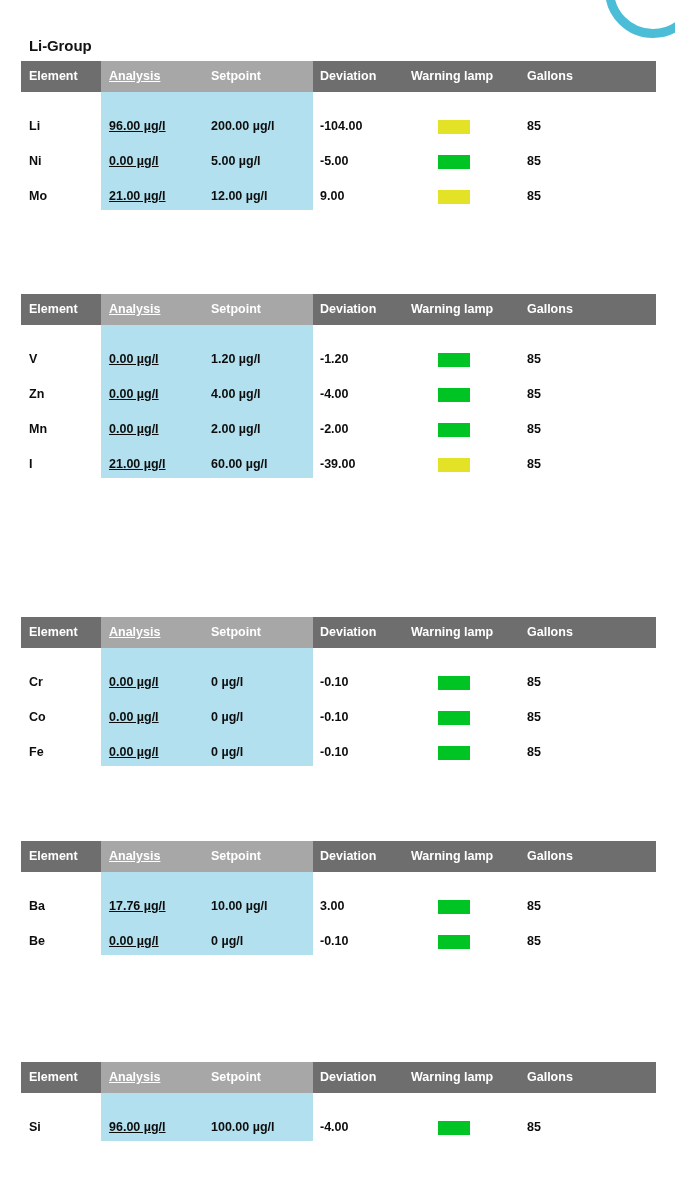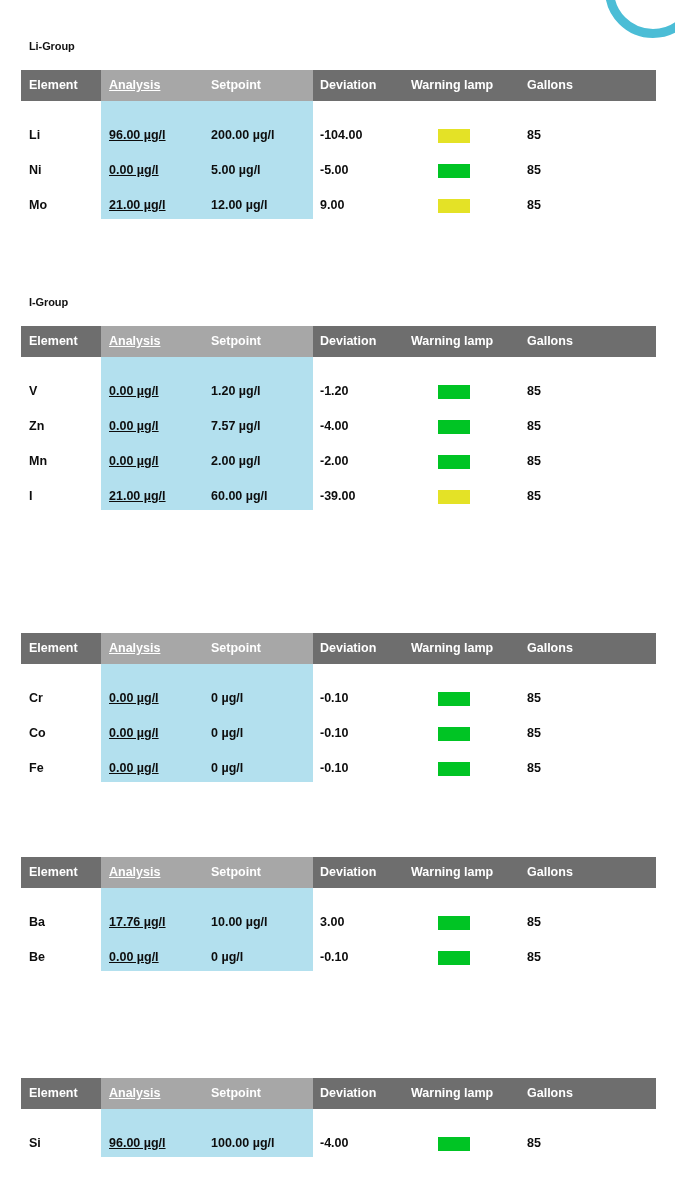--- a/index.html
+++ b/index.html
@@ -35,21 +35,21 @@
     width: 675px;
   }
 
   .group {
     position: absolute;
     left: 21px;
     width: 635px;
   }
 
   .group-title {
-    font-size: 11px;
+    font-size: 15px;
     font-weight: bold;
     color: #121212;
     letter-spacing: -0.1px;
     margin: 0 0 7px 8px;
     line-height: 16px;
   }
 
   .table {
     position: relative;
     width: 635px;
@@ -83,21 +83,20 @@
   .rows {
     position: relative;
   }
 
   .row {
     position: relative;
     height: 35px;
   }
   .row.head {
     height: 48px;
-    margin-top: 16px;
   }
 
   .cell {
     position: absolute;
     top: 0;
     font-size: 12.5px;
     line-height: 35px;
     white-space: nowrap;
   }
   .row.head .cell {
@@ -170,21 +169,20 @@
             <div class="cell c-analysis">21.00 µg/l</div>
             <div class="cell c-setpoint">12.00 µg/l</div>
             <div class="cell c-deviation">9.00</div>
             <div class="lamp yellow"></div>
             <div class="cell c-gallons">85</div>
           </div>
         </div>
       </div>
     </div>
     <div class="group" style="top: 294px;">
-      <div class="group-title">I-Group</div>
       <div class="table">
         <div class="band-head-dark"></div>
         <div class="band-head-light"></div>
         <div class="band-blue" style="height: 153px;"></div>
         <div class="rows">
           <div class="row head">
             <div class="cell c-element">Element</div>
             <div class="cell c-analysis">Analysis</div>
             <div class="cell c-setpoint">Setpoint</div>
             <div class="cell c-deviation">Deviation</div>
@@ -195,21 +193,21 @@
             <div class="cell c-element">V</div>
             <div class="cell c-analysis">0.00 µg/l</div>
             <div class="cell c-setpoint">1.20 µg/l</div>
             <div class="cell c-deviation">-1.20</div>
             <div class="lamp green"></div>
             <div class="cell c-gallons">85</div>
           </div>
           <div class="row body">
             <div class="cell c-element">Zn</div>
             <div class="cell c-analysis">0.00 µg/l</div>
-            <div class="cell c-setpoint">7.57 µg/l</div>
+            <div class="cell c-setpoint">4.00 µg/l</div>
             <div class="cell c-deviation">-4.00</div>
             <div class="lamp green"></div>
             <div class="cell c-gallons">85</div>
           </div>
           <div class="row body">
             <div class="cell c-element">Mn</div>
             <div class="cell c-analysis">0.00 µg/l</div>
             <div class="cell c-setpoint">2.00 µg/l</div>
             <div class="cell c-deviation">-2.00</div>
             <div class="lamp green"></div>

